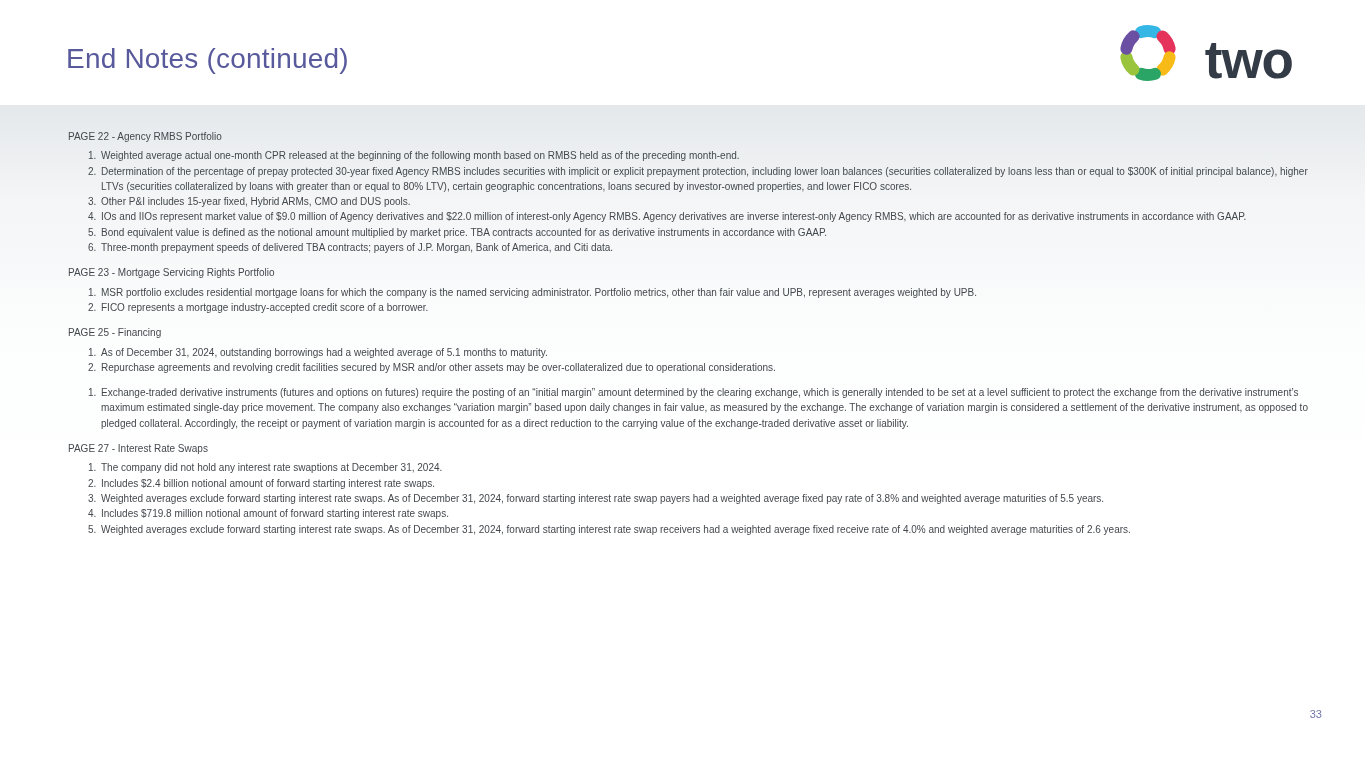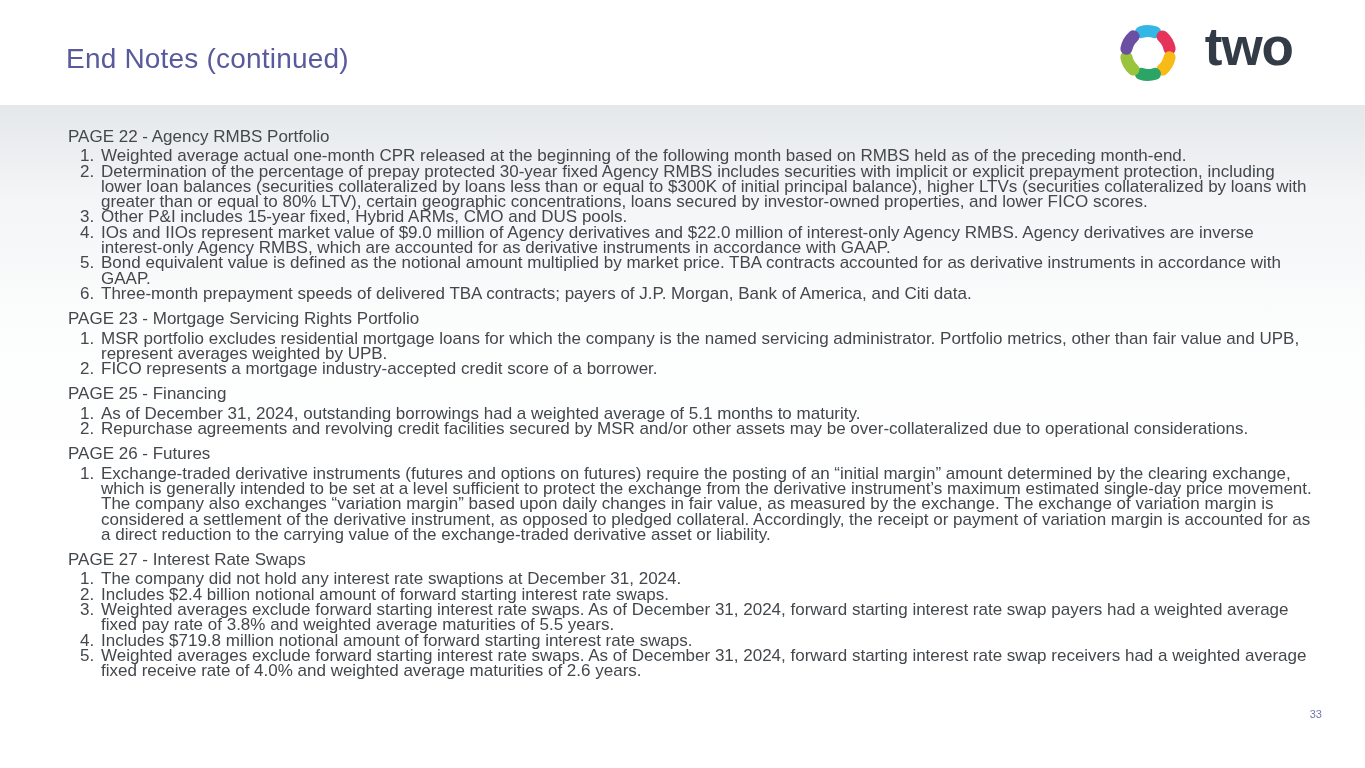--- a/index.html
+++ b/index.html
@@ -14,35 +14,35 @@
     position:absolute;top:0;left:0;right:0;height:105px;
     background:#ffffff;
   }
   .slide-title{
     position:absolute;left:66px;top:45px;
     font-size:28px;font-weight:400;line-height:1;
     color:#585a9c;letter-spacing:.2px;margin:0;
   }
   .logo{
     position:absolute;top:20px;right:72px;
-    display:flex;align-items:flex-start;gap:24px;
+    display:flex;align-items:flex-end;gap:24px;
   }
   .logo-mark{display:block;}
   .logo-text{
     font-size:53px;font-weight:700;color:#333b46;
     line-height:1;letter-spacing:-1px;
   }
   .content-band{
     position:absolute;top:105px;left:0;right:0;bottom:0;
     background:linear-gradient(180deg,#e5e8eb 0%,#f3f5f6 14%,#fcfdfd 34%,#ffffff 55%);
   }
   .end-notes{
     padding:24px 49px 0 68px;
     color:#43484d;
-    font-size:17px;
+    font-size:10px;
     line-height:15.3px;
   }
   .note-section{margin:0 0 10px 0;}
   .section-heading{margin:0;font-weight:400;}
   .note-list{
     margin:4px;
     padding-left:27px;
     list-style:decimal outside;
   }
   .note-list li{margin:0;padding-left:2px;}
@@ -98,21 +98,20 @@
 
   <div class="note-section">
     <p class="section-heading">PAGE 25 - Financing</p>
     <ol class="note-list">
             <li>As of December 31, 2024, outstanding borrowings had a weighted average of 5.1 months to maturity.</li>
             <li>Repurchase agreements and revolving credit facilities secured by MSR and/or other assets may be over-collateralized due to operational considerations.</li>
           </ol>
   </div>
 
   <div class="note-section">
-    <p class="section-heading">PAGE 26 - Futures</p>
     <ol class="note-list">
             <li>Exchange-traded derivative instruments (futures and options on futures) require the posting of an “initial margin” amount determined by the clearing exchange, which is generally intended to be set at a level sufficient to protect the exchange from the derivative instrument’s maximum estimated single-day price movement. The company also exchanges “variation margin” based upon daily changes in fair value, as measured by the exchange. The exchange of variation margin is considered a settlement of the derivative instrument, as opposed to pledged collateral. Accordingly, the receipt or payment of variation margin is accounted for as a direct reduction to the carrying value of the exchange-traded derivative asset or liability.</li>
           </ol>
   </div>
 
   <div class="note-section">
     <p class="section-heading">PAGE 27 - Interest Rate Swaps</p>
     <ol class="note-list">
             <li>The company did not hold any interest rate swaptions at December 31, 2024.</li>
             <li>Includes $2.4 billion notional amount of forward starting interest rate swaps.</li>

